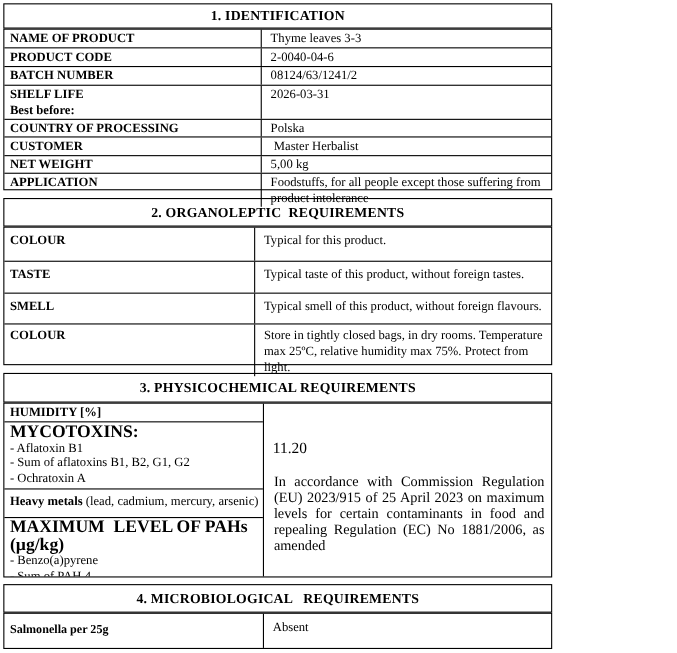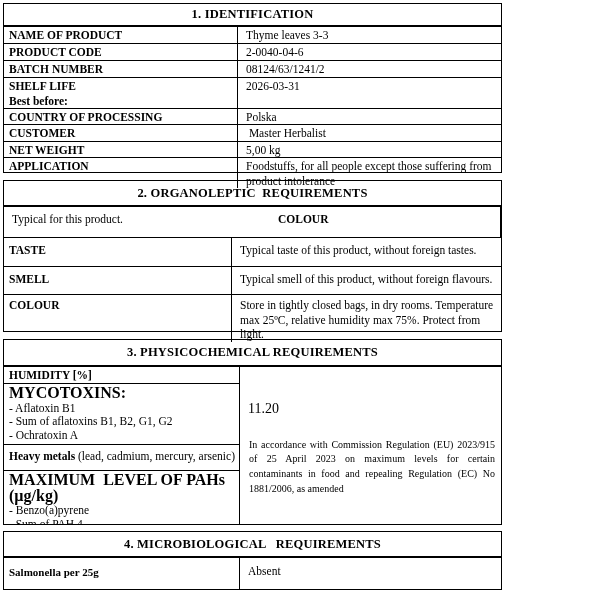--- a/index.html
+++ b/index.html
@@ -123,21 +123,21 @@
     padding: 2px 6px 0 8px;
     white-space: pre-wrap;
     margin-top: 32px;
   }
   .s3-reg-wrap {
     flex: 1 1 auto;
     display: flex;
     align-items: center;
   }
   .s3-reg-text {
-    font-size: 10px;
+    font-size: 13px;
     line-height: 14.6px;
     padding: 0 6px 6px 9px;
     text-align: justify;
     white-space: normal;
   }
   
   .s4-h { height: 26px; }
   .s4-body { height: 33px; }
   .s4 .cell-l { padding-top: 7px; font-size: 11px; }
   .s4 .cell-r { padding-top: 6px; }
@@ -181,22 +181,22 @@
       <div class="cell cell-l">APPLICATION</div>
       <div class="cell cell-r">Foodstuffs, for all people except those suffering from product intolerance</div>
     </div>
   </div>
 
   <div class="gap"></div>
 
   <div class="sec-header s2-h">2. ORGANOLEPTIC  REQUIREMENTS</div>
   <div class="sec-body s2 s2-body">
     <div class="row r-colour">
+      <div class="cell cell-l">COLOUR</div>
       <div class="cell cell-r">Typical for this product.</div>
-      <div class="cell cell-l">COLOUR</div>
     </div>
     <div class="row r-taste">
       <div class="cell cell-l">TASTE</div>
       <div class="cell cell-r">Typical taste of this product, without foreign tastes.</div>
     </div>
     <div class="row r-smell">
       <div class="cell cell-l">SMELL</div>
       <div class="cell cell-r">Typical smell of this product, without foreign flavours.</div>
     </div>
     <div class="row r-storage">

